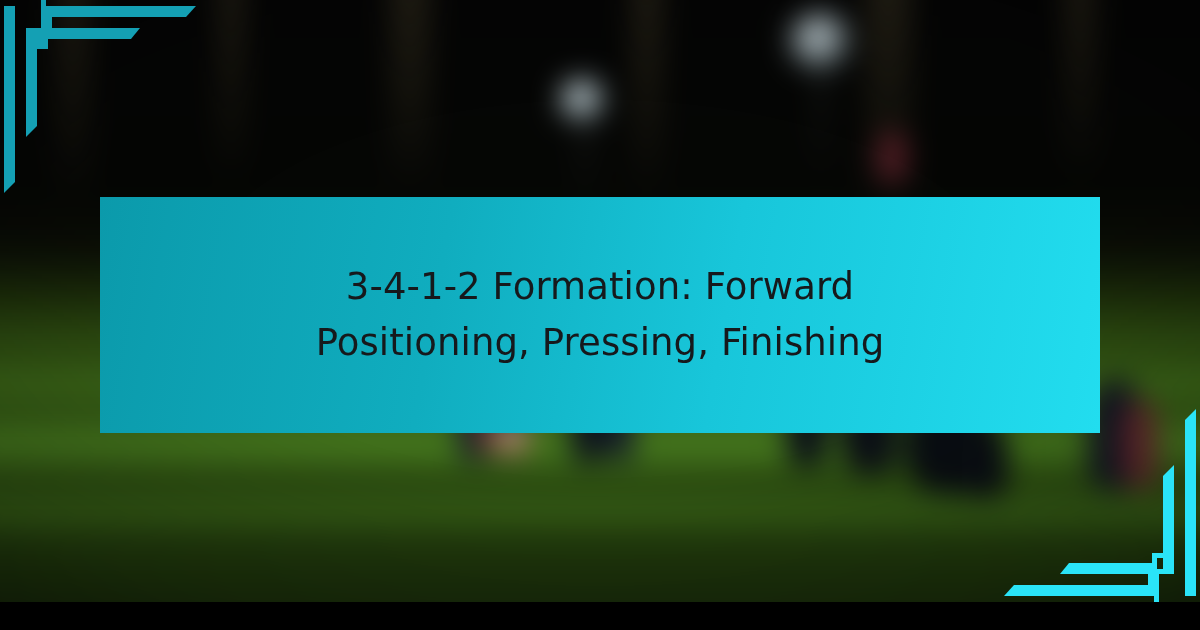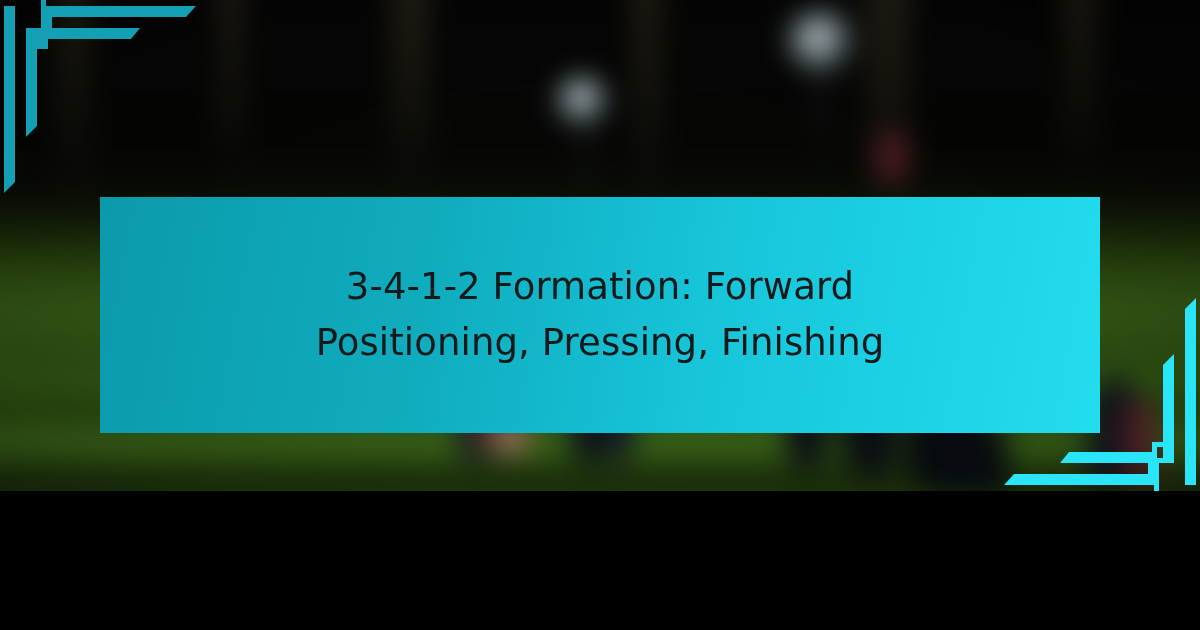--- a/index.html
+++ b/index.html
@@ -8,21 +8,21 @@
     padding: 0;
     background: #000;
   }
   body {
     font-family: "DejaVu Sans", sans-serif;
   }
 
   #canvas {
     position: relative;
     width: 1200px;
-    height: 491px;
+    height: 602px;
     overflow: hidden;
     background: #000;
   }
 
   
   .photo {
     position: absolute;
     inset: 0;
     overflow: hidden;
   }

